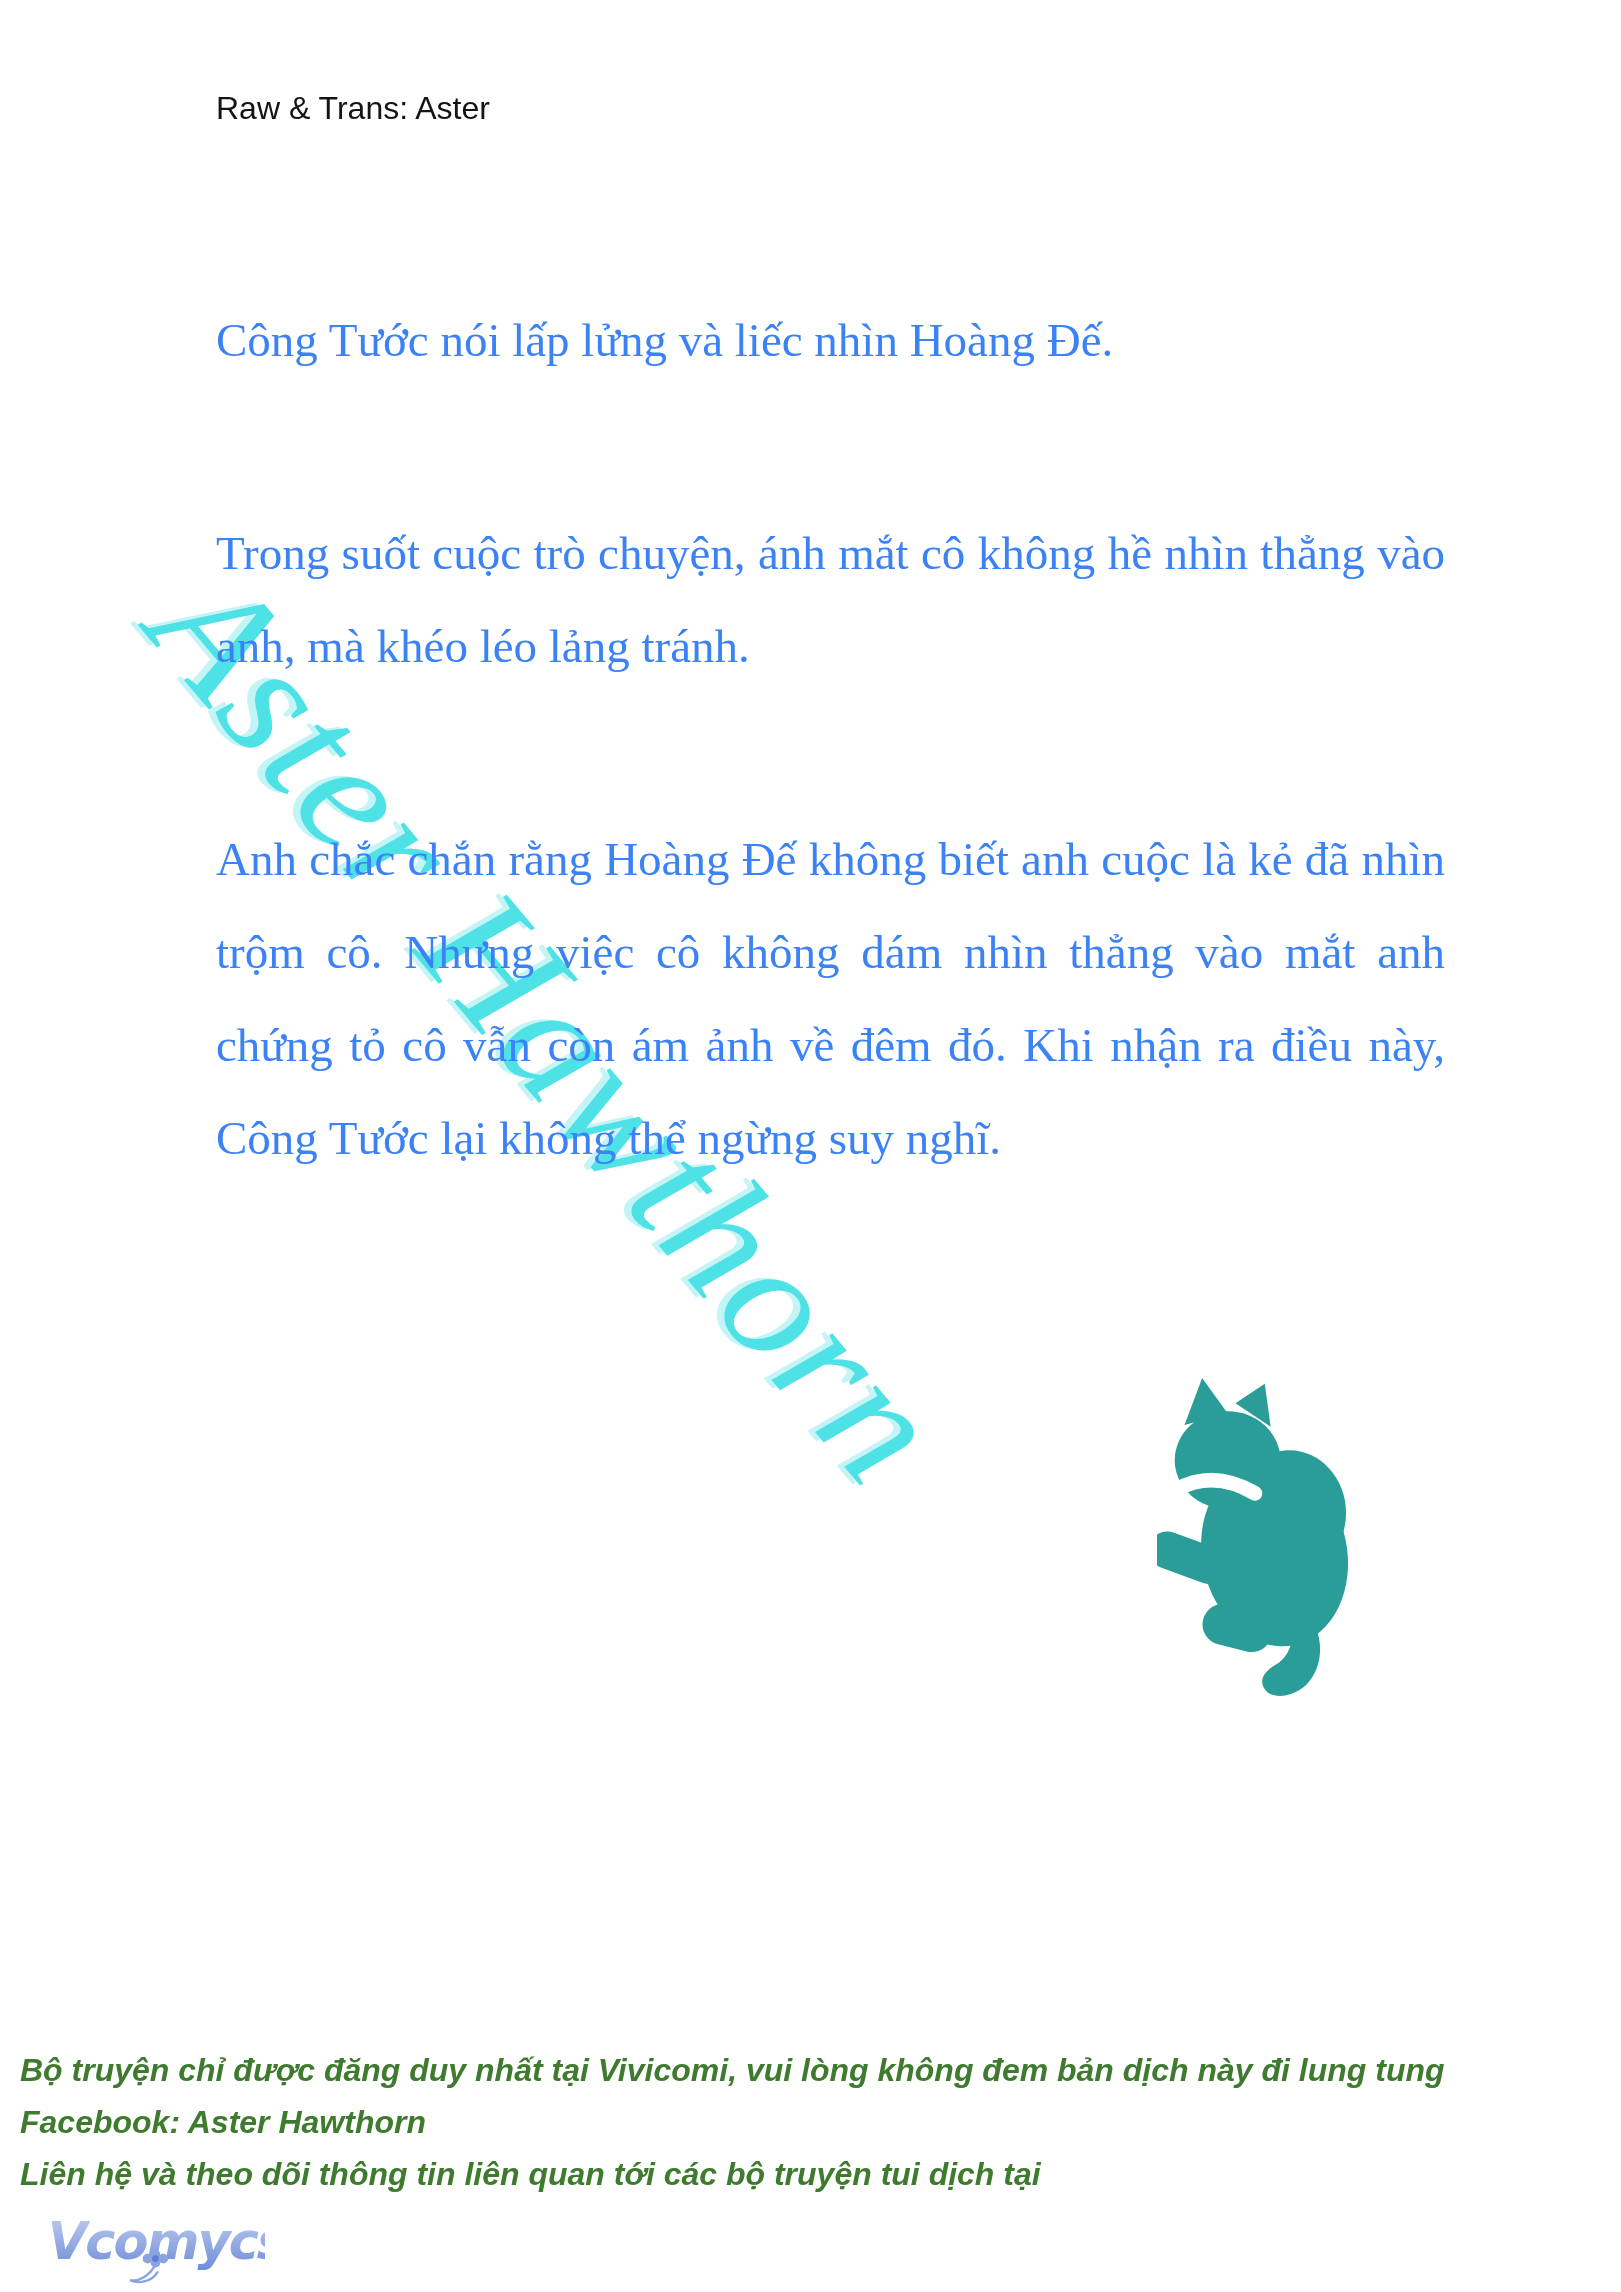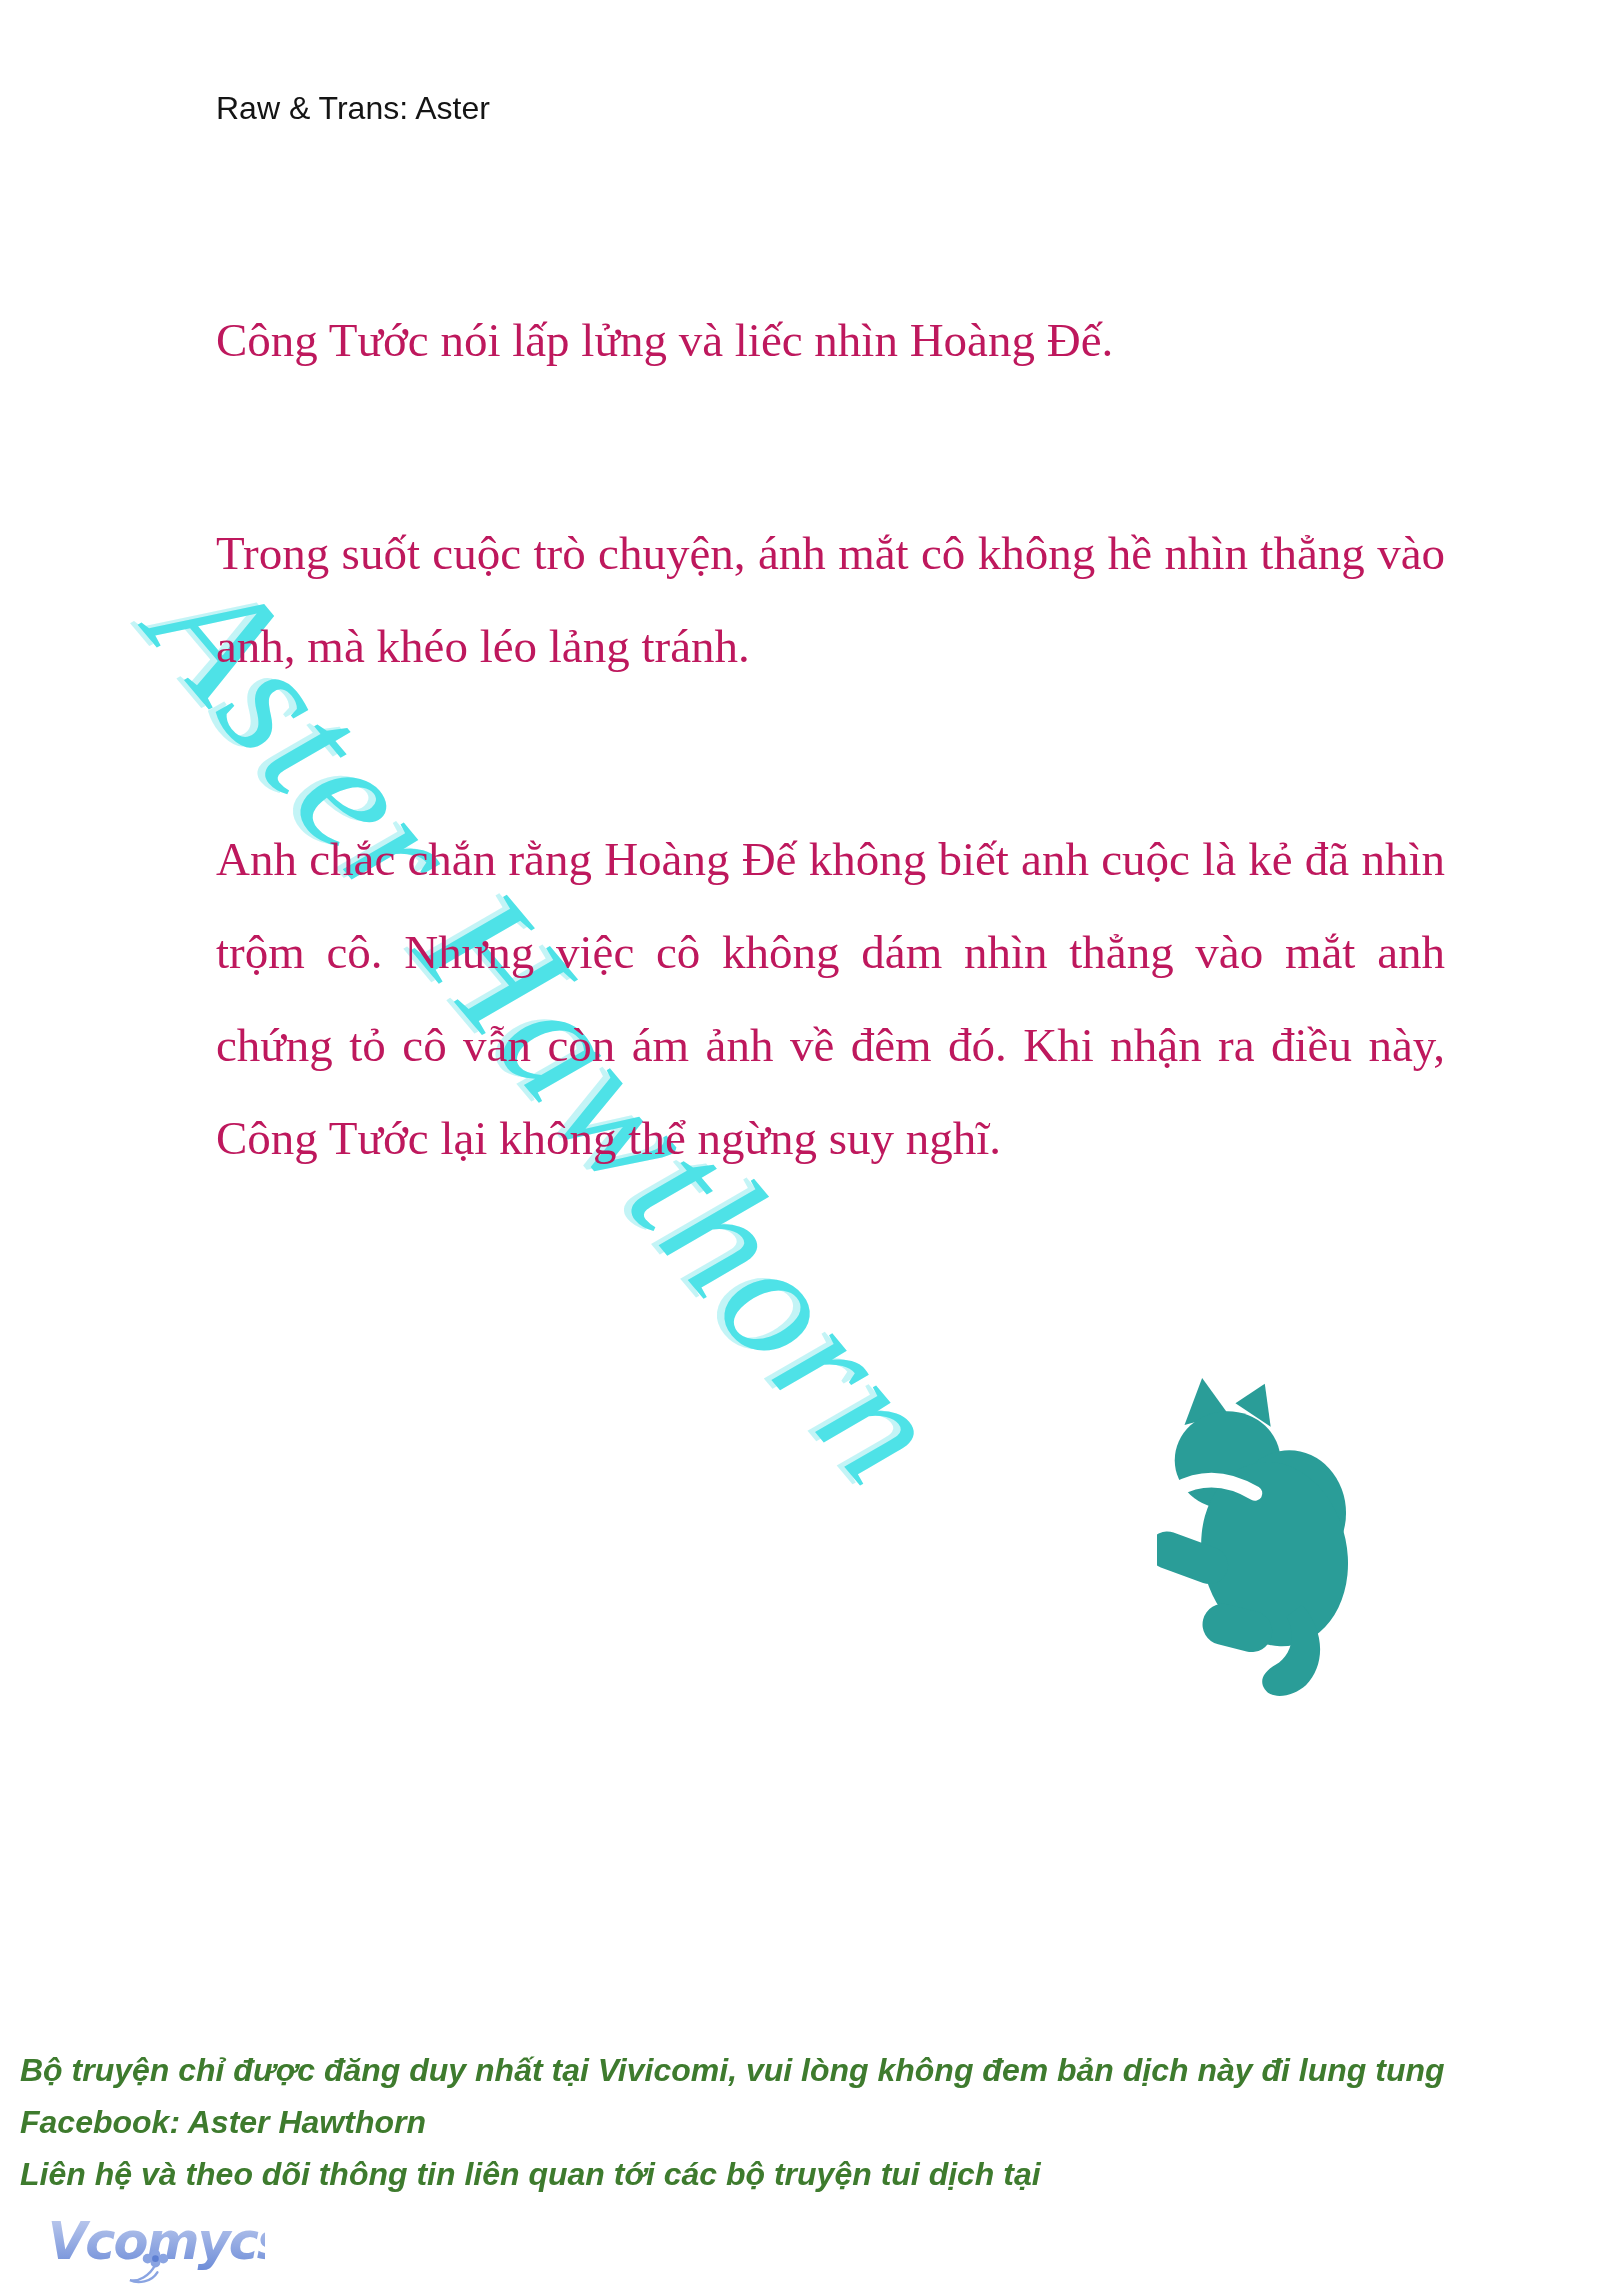--- a/index.html
+++ b/index.html
@@ -36,21 +36,21 @@
     z-index:1;
   }
   .text-col{
     position:absolute;left:196px;top:294px;width:1229px;
     z-index:2;
   }
   .text-col p{
     margin:0 0 120px 0;
     font-size:47px;
     line-height:93px;
-    color:#be185d;
+    color:#3b82f6;
     text-align:justify;
   }
   .footer{
     position:absolute;left:0;top:2044px;width:1621px;
     text-align:left;
     font-family:"Liberation Sans","DejaVu Sans",sans-serif;
     font-style:italic;font-weight:bold;
     font-size:32px;line-height:52px;
     color:#3e7b2e;
     z-index:2;

